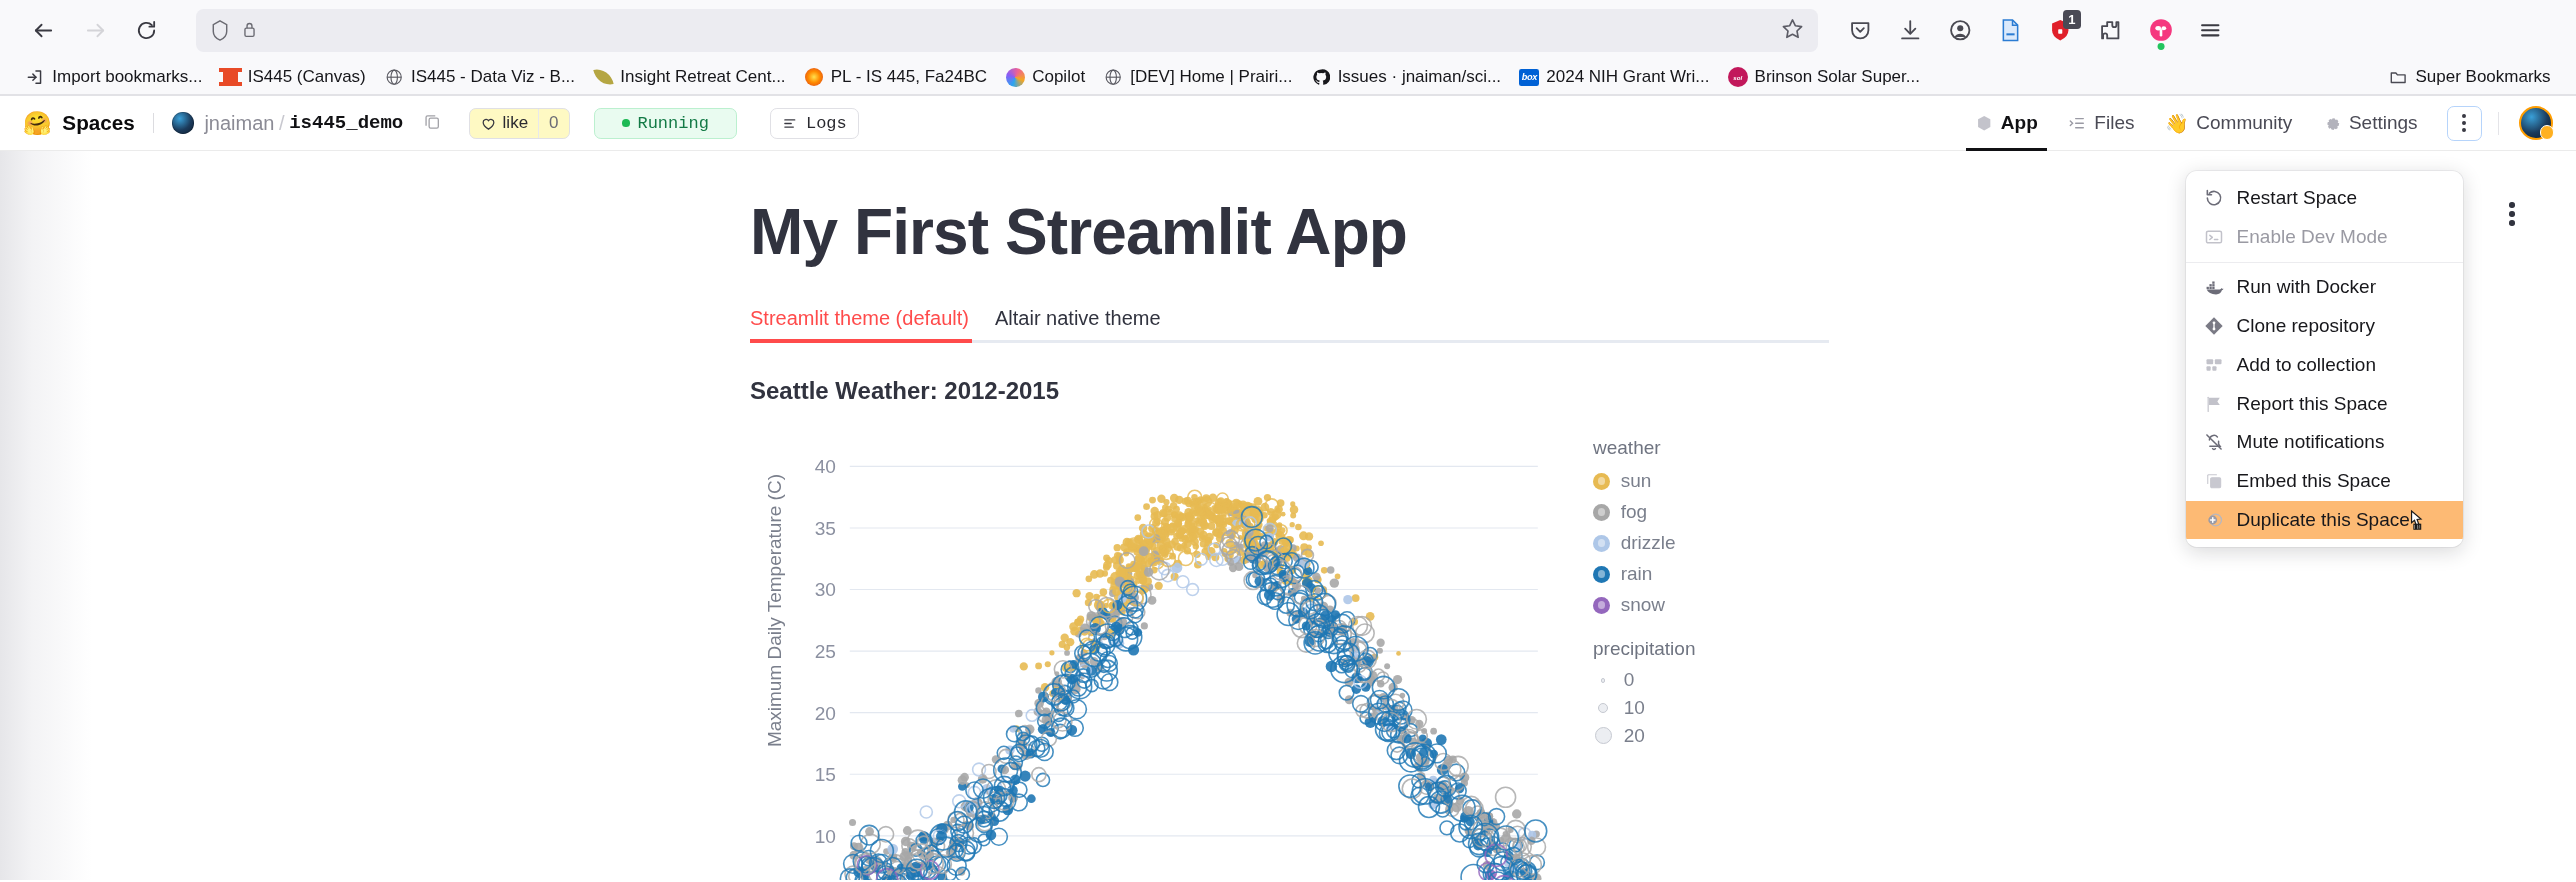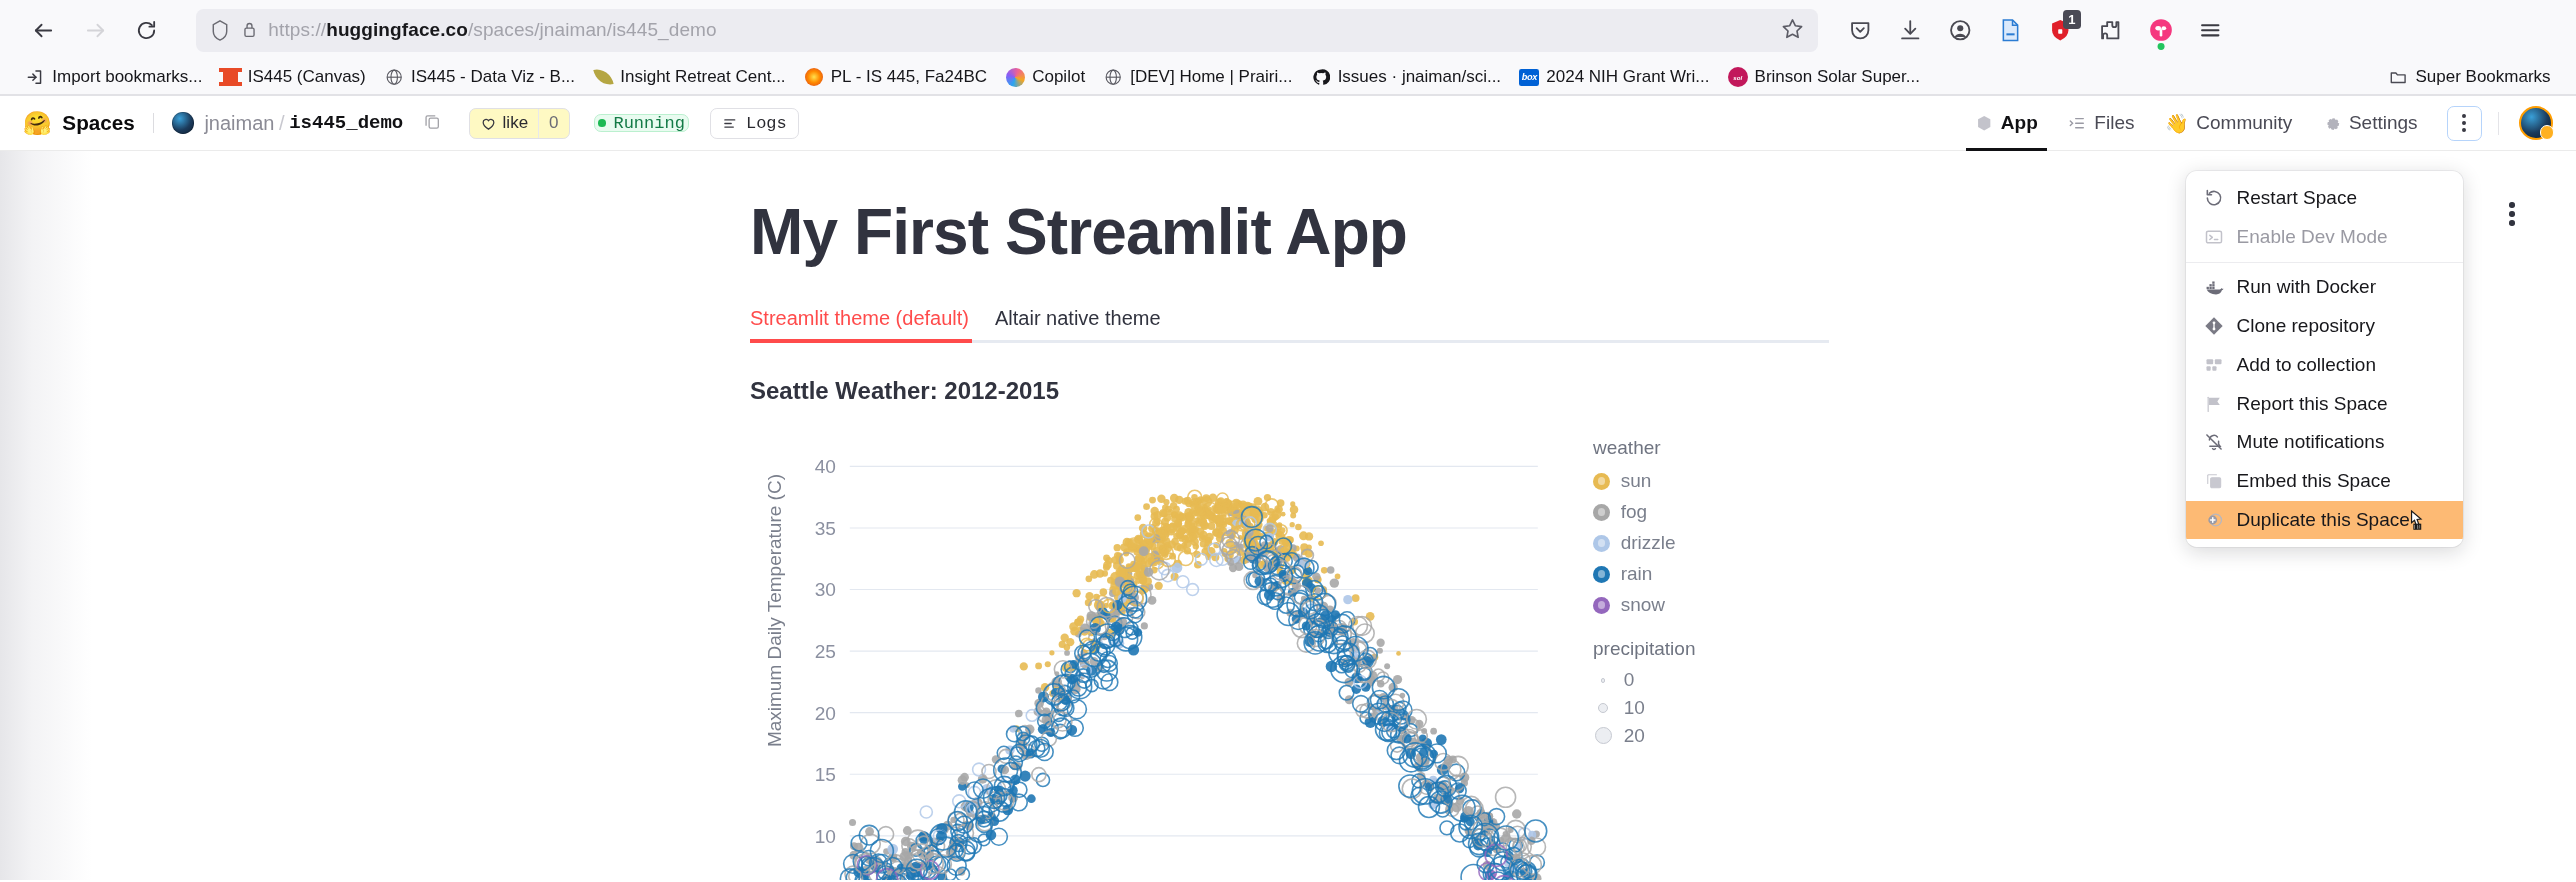--- a/index.html
+++ b/index.html
@@ -185,40 +185,40 @@
     overflow:hidden;
     font-size: 17px;
     cursor: pointer;
     background:#fef9c3;
   }
   .hf-pill .seg { padding: 0 10px; display:flex; align-items:center; gap:5.4px; color:#2a2a30; height:100%; }
   .hf-pill .seg + .seg { border-left: 0.8px solid #e8e8ec; color:#6b6b75; }
 
   .hf-status {
     display:flex; align-items:center; gap:7.7px;
-    height: 18px;
+    height: 31px;
     border: 0.8px solid #bbf0cf;
     background: #e9fbf0;
     border-radius: 6.9px;
-    padding: 0 3px;
+    padding: 0 27px;
     margin-left: 13.8px;
     font-size: 17px;
     color: #137a46;
     font-family: "Liberation Mono", monospace;
     cursor: pointer;
   }
   .hf-status .s-dot { width:7.7px; height:7.7px; border-radius:50%; background:#1db954; }
 
   .hf-logs {
     display:flex; align-items:center; gap:6.9px;
     height: 31px;
     border:0.8px solid #e0e0e5;
     border-radius:6.9px;
     padding: 0 11.5px;
-    margin-left: 10px;
+    margin-left: 22px;
     font-size: 17px;
     color:#2a2a30;
     font-family: "Liberation Mono", monospace;
     cursor:pointer;
     background:#fff;
   }
 
   .hf-right { margin-left:auto; display:flex; align-items:center; gap: 6.1px; }
   .hf-tab {
     display:flex; align-items:center; gap:7.7px;
@@ -442,23 +442,20 @@
     </div>
 
     <div class="urlbar">
       <svg width="20" height="23" viewBox="0 0 20 24" fill="none" stroke="#6a6a72" stroke-width="1.5">
         <path d="M10 2 L17 6 L17 13 Q17 19 10 22 Q3 19 3 13 L3 6 Z"></path>
       </svg>
       <svg width="17" height="20" viewBox="0 0 18 22" fill="none" stroke="#6a6a72" stroke-width="1.5">
         <rect x="4" y="9" width="10" height="9" rx="1.5"></rect>
           <path d="M6.3 9V6.5a2.7 2.7 0 0 1 5.4 0V9"></path>
       </svg>
-      <div class="url-text">
-        <span>https://</span><b>huggingface.co</b><span>/spaces/jnaiman/is445_demo</span>
-      </div>
       <div class="url-star">
         <svg width="23" height="23" viewBox="0 0 24 24" fill="none" stroke="#5c5c66" stroke-width="1.7" stroke-linejoin="round">
           <polygon points="12,3 14.9,9.1 21.5,10 16.7,14.6 17.9,21.2 12,18 6.1,21.2 7.3,14.6 2.5,10 9.1,9.1"></polygon>
         </svg>
       </div>
     </div>
 
     <div class="toolbar-right">
       <div class="tb-icon">
         <svg width="24.5" height="24.5" viewBox="0 0 24 24" fill="none" stroke="#4a4a53" stroke-width="1.8" stroke-linecap="round" stroke-linejoin="round">

